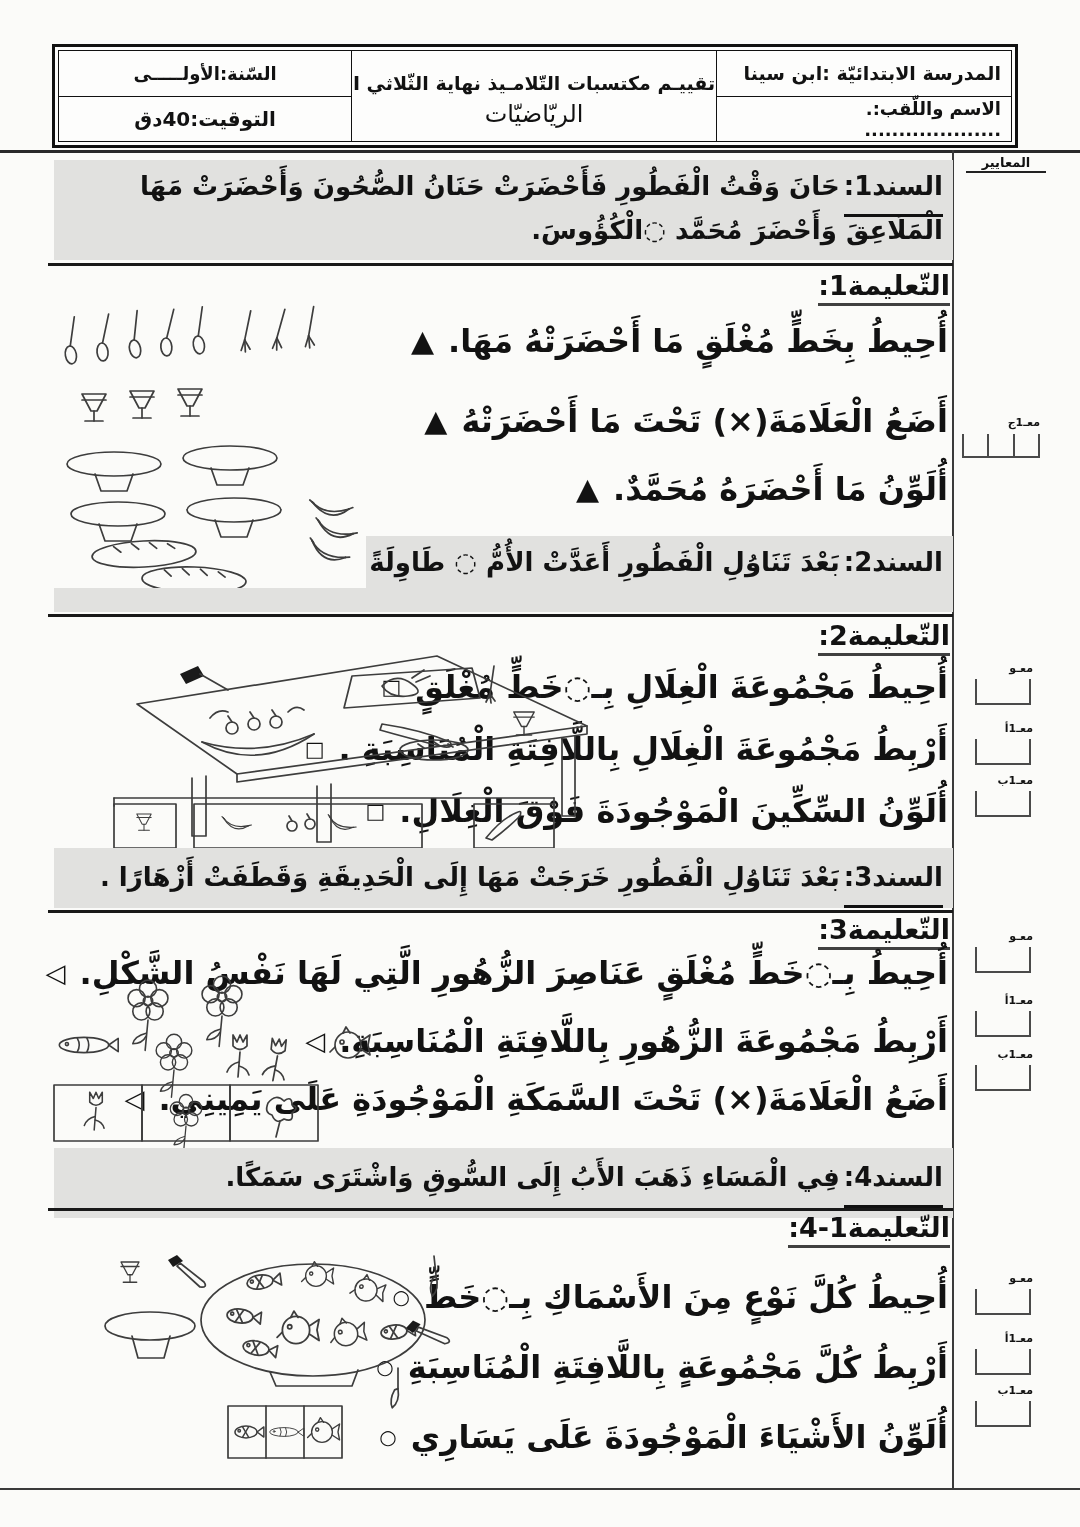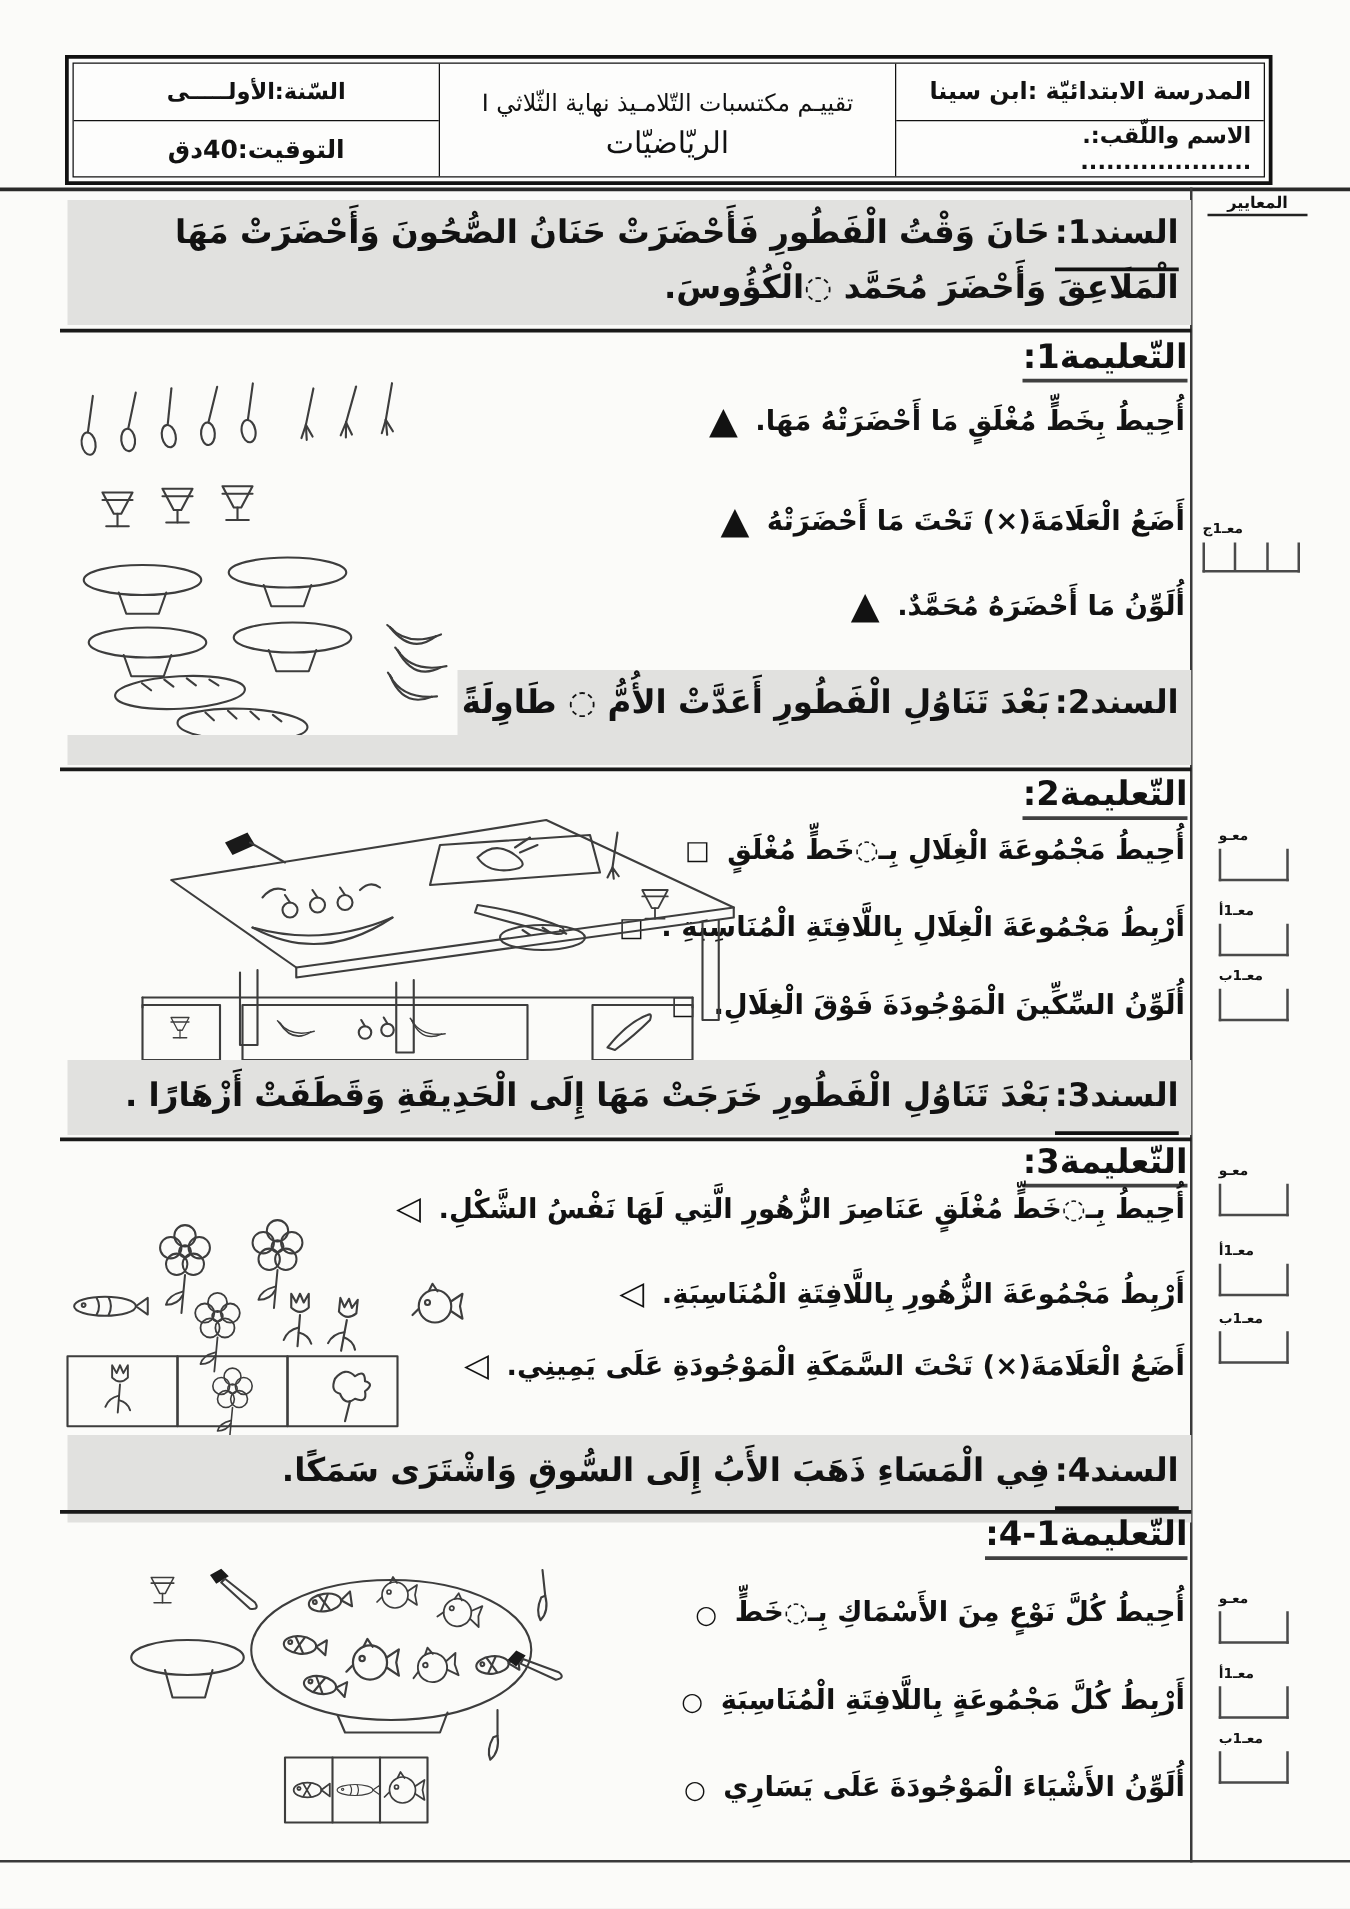--- a/index.html
+++ b/index.html
@@ -9,42 +9,42 @@
   
   .hdr{left:52px;top:44px;width:966px;height:104px;border:3px solid #111;padding:3px;background:#fdfdfc;box-sizing:border-box;}
   .hdr-in{height:100%;border:1.5px solid #111;display:flex;direction:rtl;box-sizing:border-box;}
   .hcol{display:flex;flex-direction:column;box-sizing:border-box;}
   .hc1{width:295px;border-left:1.5px solid #111;}
   .hc2{width:365px;border-left:1.5px solid #111;align-items:center;justify-content:center;text-align:center;}
   .hc3{flex:1;}
   .hrow{flex:1;display:flex;align-items:center;padding:0 10px;font-weight:700;font-size:19px;box-sizing:border-box;}
   .hdiv{border-bottom:1.5px solid #111;}
   .hc3 .hrow{justify-content:center;}
-  .hc2 .t1{font-size:19px;font-weight:400;margin-top:8px;}
+  .hc2 .t1{font-size:19px;font-weight:700;margin-top:8px;}
   .hc2 .t2{font-size:24px;font-weight:400;margin-top:6px;}
   
   .hline{left:0;width:1080px;height:2.5px;background:#2a2a2a;}
   .vline{left:952px;top:150px;width:2px;height:1340px;background:#3a3a3a;}
   .sep{left:48px;width:905px;height:3px;background:#191919;}
   
   .band{background:#e1e1df;box-sizing:border-box;padding:4px 10px;font-weight:700;font-size:26px;line-height:44px;text-align:right;}
   .band .lbl{text-decoration:none;border-bottom:3px solid #111;padding-bottom:13px;}
   .band .txt{padding-right:4px;}
   
   .sect{right:130px;font-size:27px;font-weight:700;border-bottom:3px solid #404040;padding-bottom:2px;white-space:nowrap;}
   
   .task{right:132px;display:flex;direction:rtl;align-items:center;gap:14px;font-weight:700;white-space:nowrap;}
-  .task .txt{font-size:22px;}
+  .task .txt{font-size:32px;}
   .b-tri{font-size:30px;line-height:1;}
   .b-sq{font-size:21px;line-height:1;}
   .b-ltri{font-size:26px;line-height:1;}
   .b-circ{font-size:20px;line-height:1;}
   
   .m-title{left:966px;top:155px;width:80px;text-align:center;font-size:13px;font-weight:700;border-bottom:2px solid #222;padding-bottom:1px;}
-  .m-lbl{width:58px;text-align:left;font-size:11px;font-weight:700;white-space:nowrap;}
+  .m-lbl{width:58px;text-align:right;font-size:11px;font-weight:700;white-space:nowrap;}
   .cb{width:56px;height:26px;border:2px solid #4a4a4a;border-top:none;box-sizing:border-box;}
   .cb3{width:78px;height:24px;border:2px solid #4a4a4a;border-top:none;box-sizing:border-box;display:flex;direction:ltr;}
   .cb3 i{flex:1;border-right:2px solid #4a4a4a;}
   .cb3 i:last-child{border-right:none;}
   svg{overflow:visible;}
   .ink{stroke:#3d3d3d;stroke-width:1.7;fill:none;stroke-linecap:round;stroke-linejoin:round;}
 </style>
 </head>
 <body>
 

